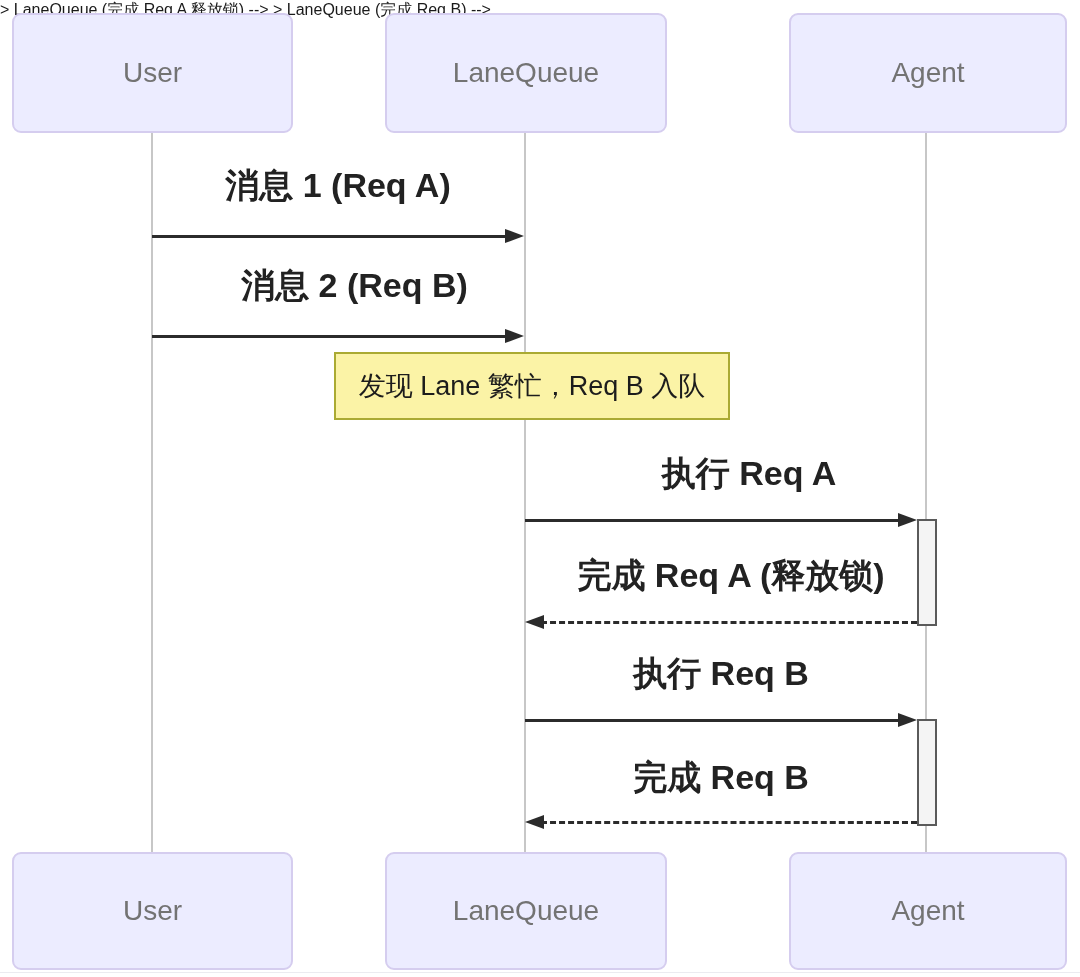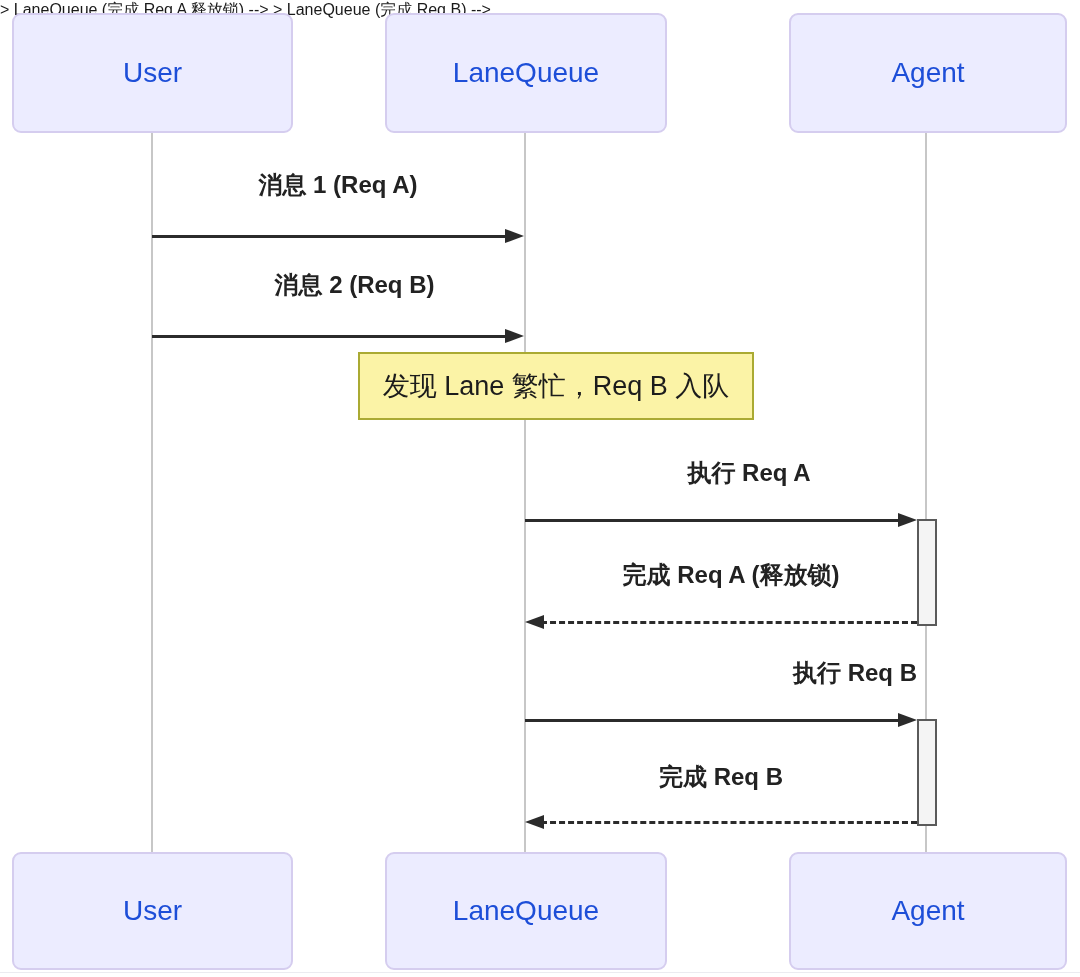--- a/index.html
+++ b/index.html
@@ -23,35 +23,35 @@
     overflow:hidden;
   }
   .actor-box {
     position:absolute;
     height:120px;
     background:var(--actor-fill);
     border:2px solid var(--actor-border);
     border-radius:9px;
     display:flex; align-items:center; justify-content:center;
     font-size:28px;
-    color:#1d4ed8;
+    color:#737373;
     z-index:3;
   }
   .actor-box.bottom { height:118px; }
   .lifeline {
     position:absolute;
     top:133px; height:719px; width:2px;
     background:var(--lifeline-color);
     z-index:1;
   }
   .msg-label {
     position:absolute;
     height:36px;
     text-align:center;
-    font-size:24px;
+    font-size:34px;
     font-weight:bold;
     line-height:36px;
     color:#222222;
     z-index:4;
     white-space:nowrap;
   }
   .msg-arrow { position:absolute; height:14px; z-index:4; }
   .msg-arrow .line {
     position:absolute; left:0; right:16px; top:6px; height:3px;
     background:var(--line-color);
@@ -77,21 +77,20 @@
   .note-box {
     position:absolute;
     left:334px; top:352px; width:396px; height:68px;
     background:var(--note-fill);
     border:2px solid var(--note-border);
     display:flex; align-items:center; justify-content:center;
     font-size:27px;
     color:#1c1c1c;
     z-index:5;
     white-space:nowrap;
-    margin-left:24px;
   }
   .activation {
     position:absolute;
     left:917px; width:20px;
     background:var(--activation-fill);
     border:2px solid var(--activation-border);
     z-index:2;
   }
   .page-edge {
     position:absolute;
@@ -152,21 +151,21 @@
   </div>
 
   &gt; LaneQueue (完成 Req A 释放锁) --&gt;
   <div class="msg-label" style="left:525px; top:557px; width:412px;">完成 Req A (释放锁)</div>
   <div class="msg-arrow dashed" style="left:525px; top:615px; width:392px;">
     <div class="line"></div>
     <div class="head-left"></div>
   </div>
 
   
-  <div class="msg-label" style="left:525px; top:655px; width:392px;text-align:right;">执行 Req B</div>
+  <div class="msg-label" style="left:525px; top:655px; width:392px;">执行 Req B</div>
   <div class="msg-arrow" style="left:525px; top:713px; width:392px;">
     <div class="line"></div>
     <div class="head-right"></div>
   </div>
 
   &gt; LaneQueue (完成 Req B) --&gt;
   <div class="msg-label" style="left:525px; top:759px; width:392px;">完成 Req B</div>
   <div class="msg-arrow dashed" style="left:525px; top:815px; width:392px;">
     <div class="line"></div>
     <div class="head-left"></div>

